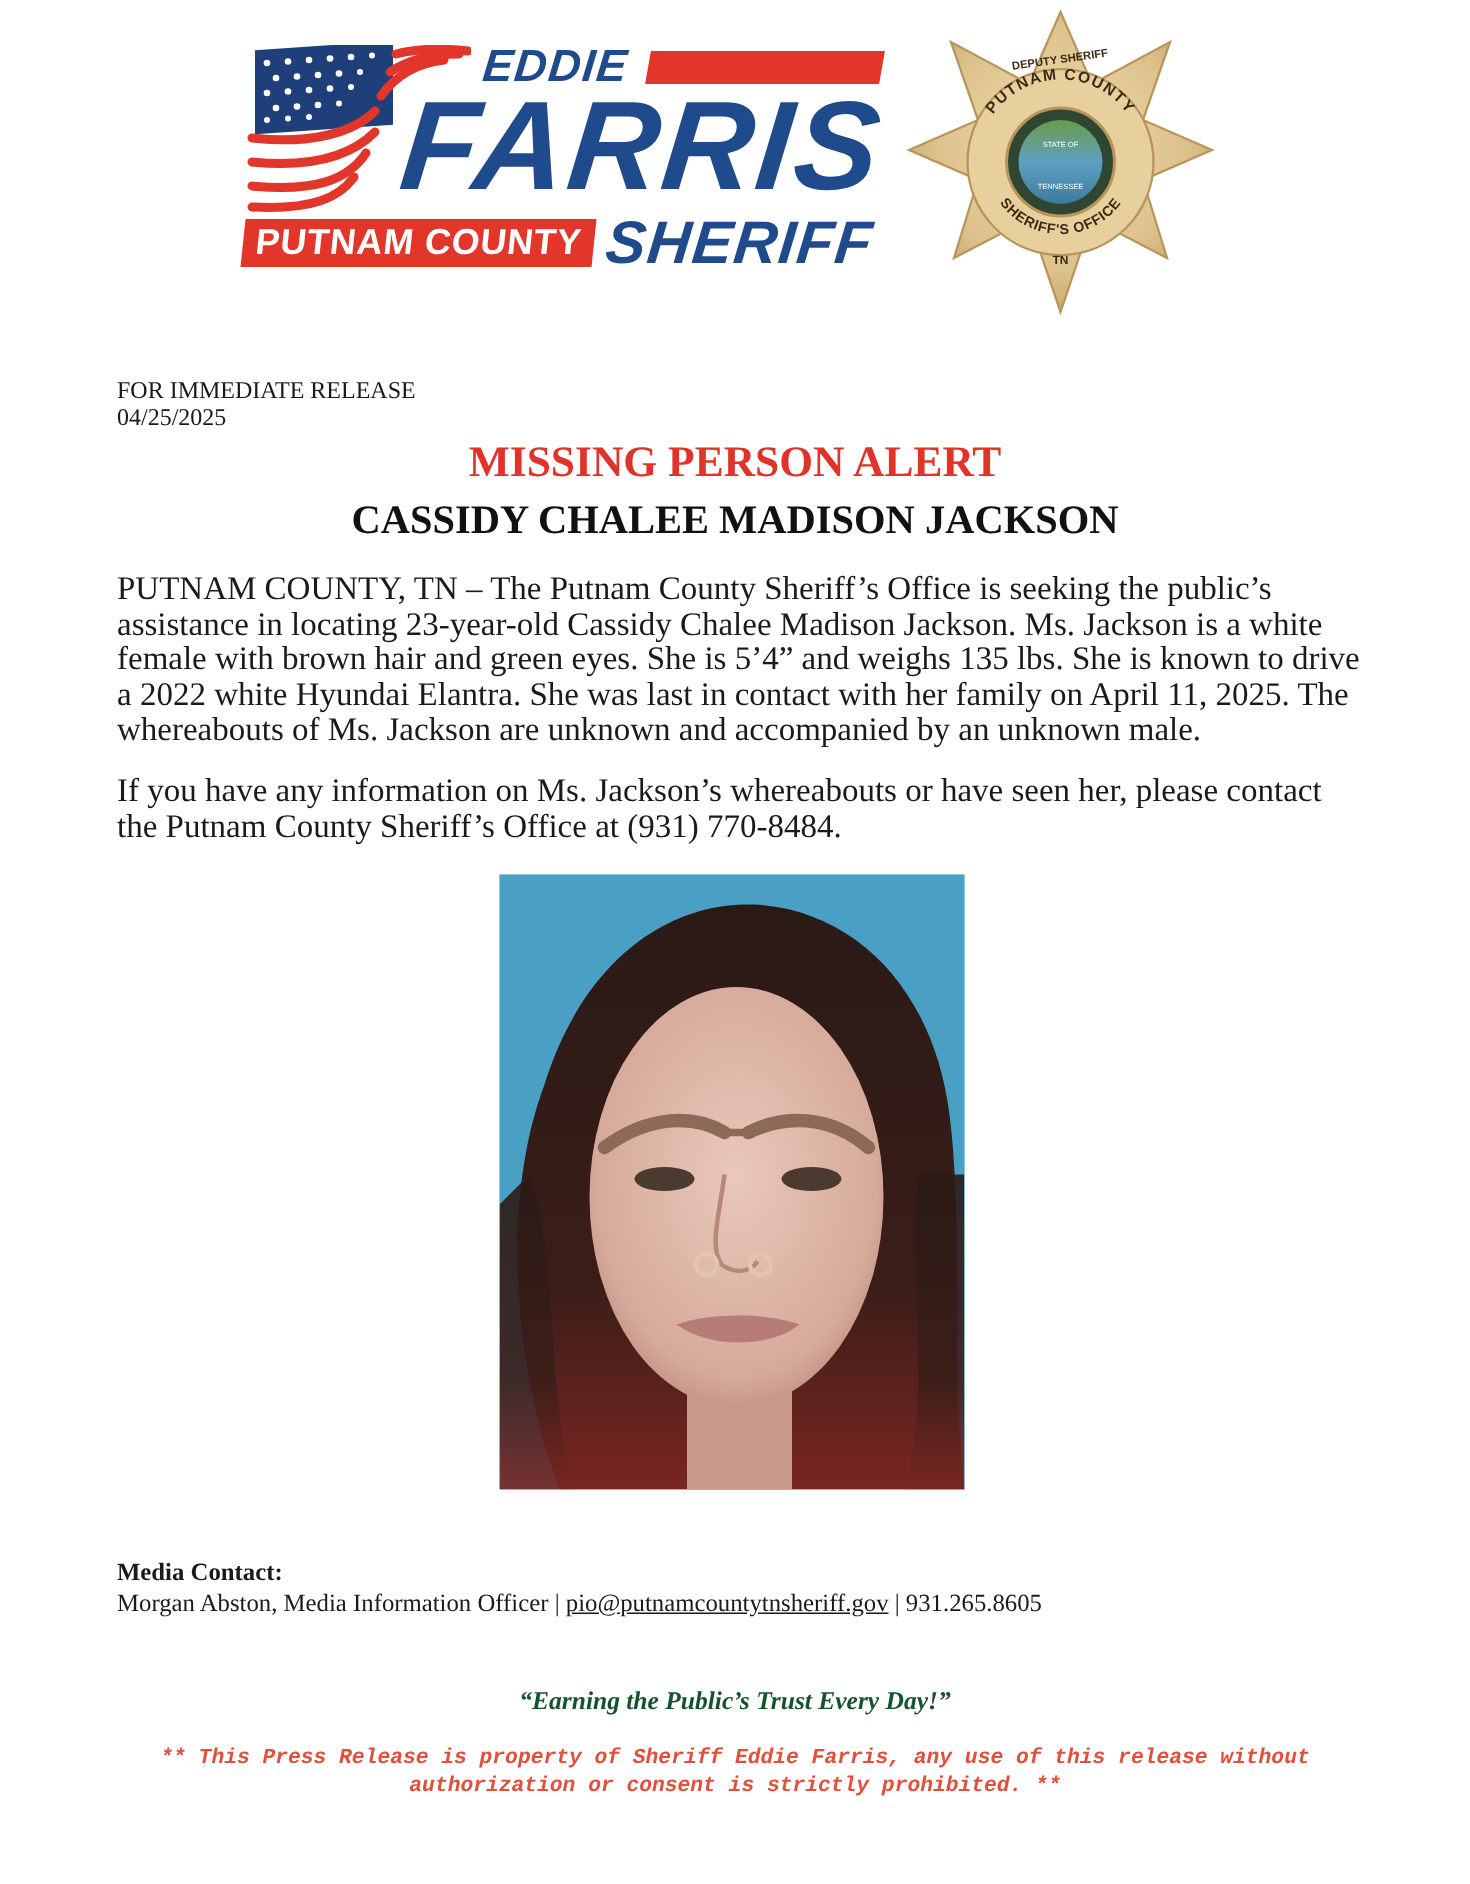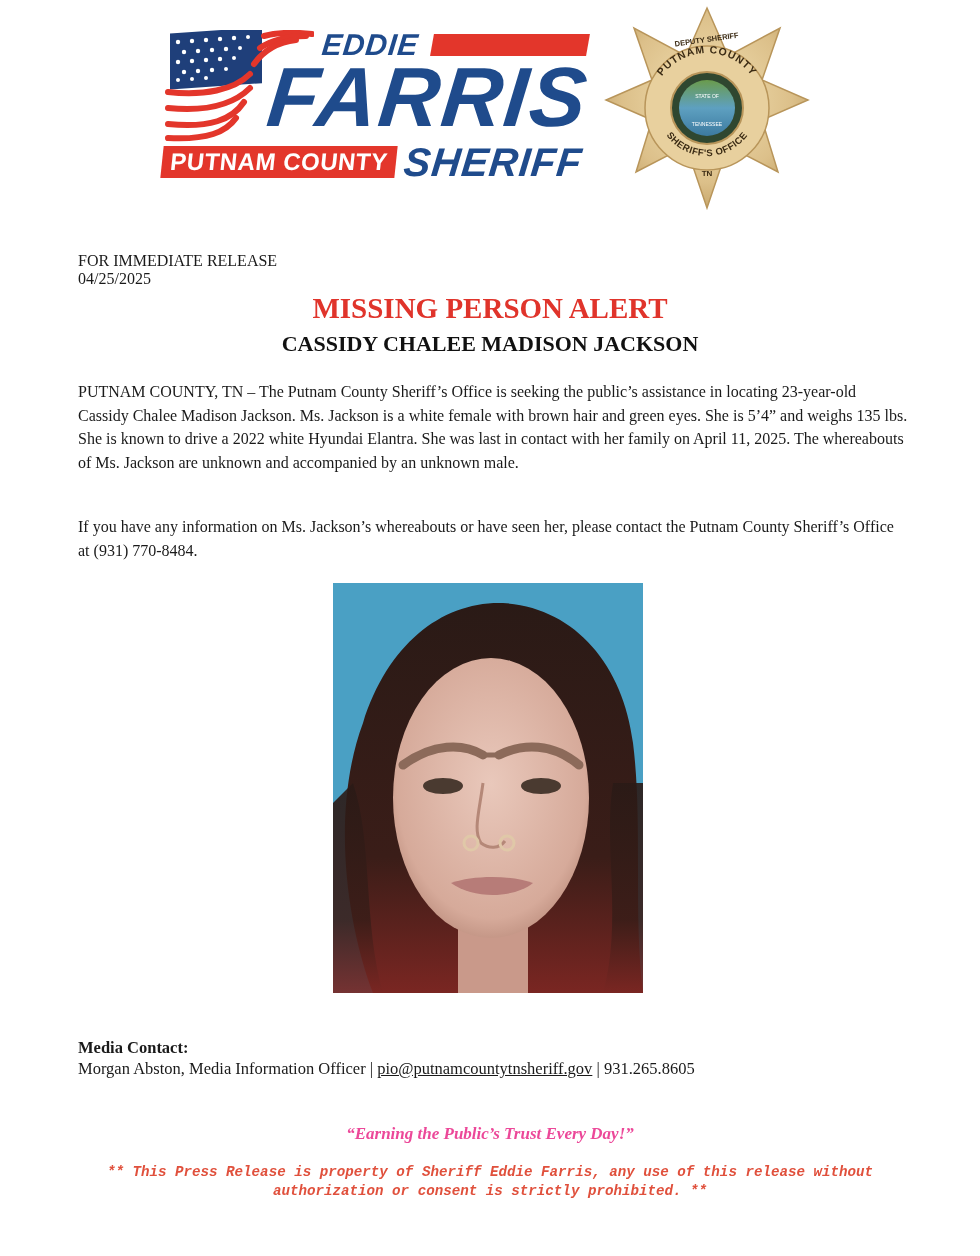--- a/index.html
+++ b/index.html
@@ -14,33 +14,33 @@
     .county-box { position: absolute; left: 2px; top: 120px; width: 234px; height: 32px; background: #e3362b; display: flex; align-items: center; justify-content: center; transform: skewX(-6deg); }
     .county-box span { font-family: "Liberation Sans", sans-serif; font-weight: 700; font-size: 24px; color: #ffffff; letter-spacing: 0.5px; }
     .sheriff { position: absolute; left: 244px; top: 114px; font-family: "Liberation Sans", sans-serif; font-weight: 700; font-style: italic; font-size: 40px; color: #1f4b8c; letter-spacing: 1px; transform: skewX(-6deg); }
 
     
     .badge { position: absolute; left: 602px; top: 4px; width: 210px; height: 208px; }
 
     
     .release-line { position: absolute; left: 78px; top: 252px; width: 786px; display: flex; justify-content: space-between; font-size: 16px; flex-direction: column; }
     .alert-title { position: absolute; left: 0; top: 292px; width: 980px; text-align: center; font-weight: 700; font-size: 29px; color: #e0342b; }
-    .person-name { position: absolute; left: 0; top: 331px; width: 980px; text-align: center; font-weight: 700; font-size: 22px; color: #111; }
-    .para { position: absolute; left: 78px; width: 830px; font-size: 16px; line-height: 23.6px; }
+    .person-name { position: absolute; left: 0; top: 331px; width: 980px; text-align: center; font-weight: 700; font-size: 27px; color: #111; }
+    .para { position: absolute; left: 78px; width: 830px; font-size: 22px; line-height: 23.6px; }
     .para1 { top: 380px; }
     .para2 { top: 515px; }
 
     
     .photo { position: absolute; left: 333px; top: 583px; width: 310px; height: 410px; background: #4aa0c4; overflow: hidden; }
 
     
     .media-label { position: absolute; left: 78px; top: 1038px; font-weight: 700; font-size: 16.5px; }
     .media-line { position: absolute; left: 78px; top: 1059px; font-size: 16.5px; }
     .media-line .email { text-decoration: underline; color: #1a1a1a; }
-    .motto { position: absolute; left: 0; top: 1124px; width: 980px; text-align: center; font-style: italic; font-weight: 700; font-size: 17px; color: #ec4899; }
+    .motto { position: absolute; left: 0; top: 1124px; width: 980px; text-align: center; font-style: italic; font-weight: 700; font-size: 17px; color: #14532d; }
     .disclaimer { position: absolute; left: 80px; top: 1163px; width: 820px; text-align: center; font-family: Liberation Mono, monospace; font-style: italic; font-weight: 700; font-size: 14.2px; line-height: 19px; color: #e0503c; }
   </style>
 </head>
 <body>
 
 <div class="logo">
   <svg class="flag" viewBox="0 0 150 112">
     <defs>
       <clipPath id="flagclip">
           <path d="M0,0 L150,0 C120,20 100,60 80,112 L0,112 Z"></path>

